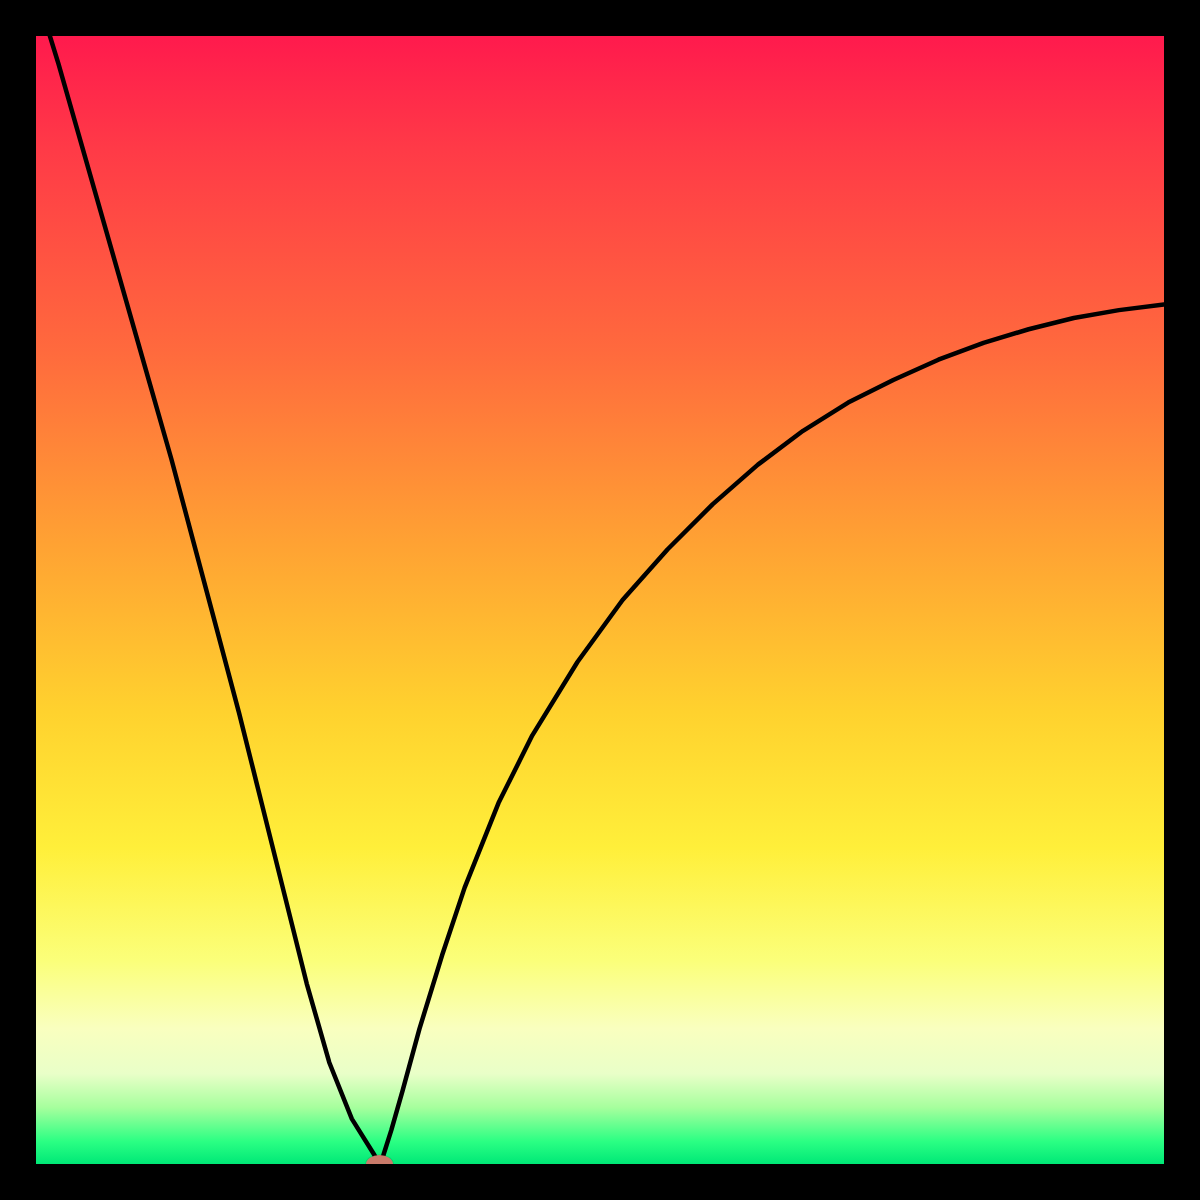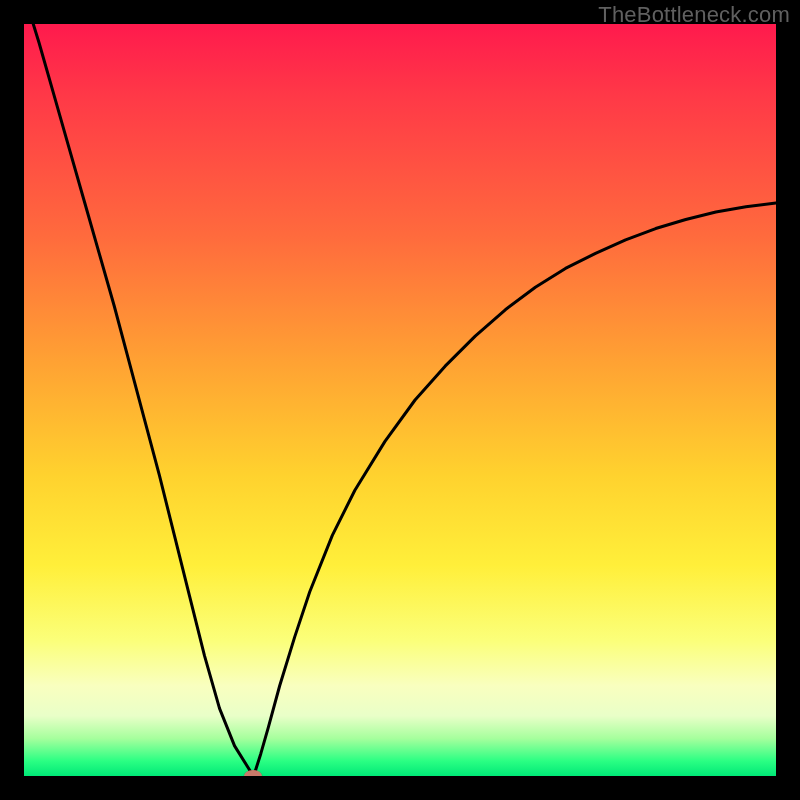--- a/index.html
+++ b/index.html
@@ -66,21 +66,20 @@
     border-radius: 50%;
     background: #c97a6a;
     transform: translate(-50%, -50%);
     box-shadow: 0 0 0 0.5px rgba(0,0,0,0.1);
   }
 </style>
 </head>
 <body>
 
 <div class="outer">
-  <div class="watermark">TheBottleneck.com</div>
 
   <div class="plot-area">
     <div class="gradient-bg"></div>
 
     <svg class="curve-svg" viewBox="0 0 752 752" preserveAspectRatio="none">
       <path id="curve-path" d="M0.00 -30.08 L15.04 18.80 L30.08 71.44 L45.12 124.08 L60.16 176.72 L75.20 229.36 L90.24 282.00 L105.28 338.40 L120.32 394.80 L135.36 451.20 L150.40 511.36 L165.44 571.52 L180.48 631.68 L195.52 684.32 L210.56 721.92 L225.60 745.98 L228.61 752.00 L231.62 745.98 L236.88 729.44 L244.40 703.12 L255.68 661.76 L270.72 612.88 L285.76 567.76 L308.32 511.36 L330.88 466.24 L360.96 417.36 L391.04 376.00 L421.12 342.16 L451.20 312.08 L481.28 285.76 L511.36 263.20 L541.44 244.40 L571.52 229.36 L601.60 215.82 L631.68 204.54 L661.76 195.52 L691.84 188.00 L721.92 182.74 L752.00 178.98" fill="none" stroke="#000000" stroke-width="3" stroke-linejoin="round" stroke-linecap="round"></path>
     </svg>
 
     <div id="marker" class="marker" style="left: 228.608px; top: 752px; background: rgb(201, 122, 106);"></div>
   </div>

